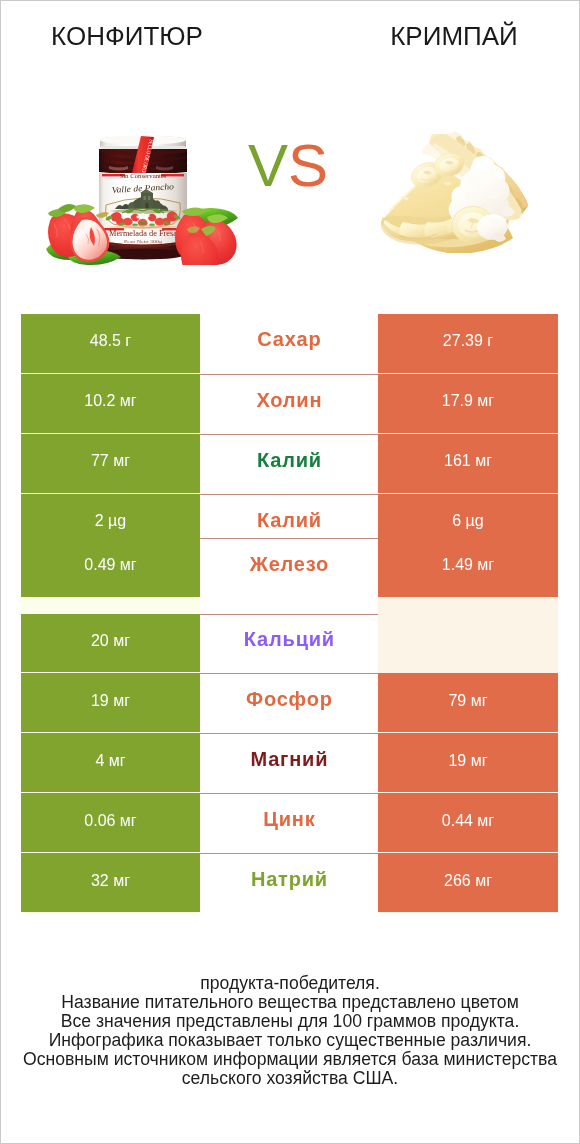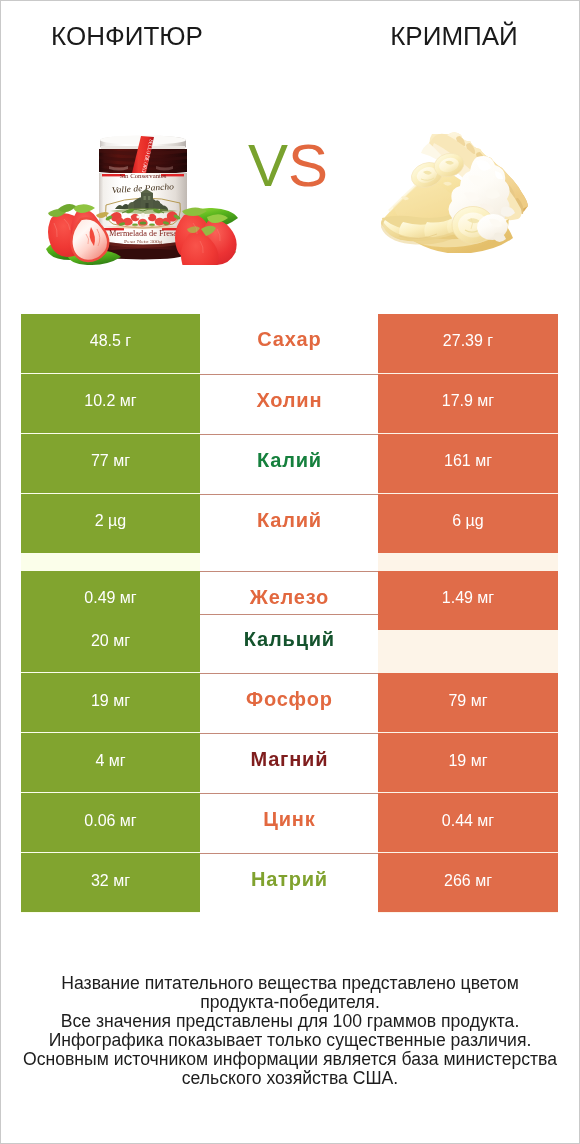--- a/index.html
+++ b/index.html
@@ -359,36 +359,36 @@
         <div class="cell cl">
           <span>2 µg</span>
         </div>
         <div class="cell cm" style="color: rgb(226, 104, 63);">
           <span>Калий</span>
         </div>
         <div class="cell cr">
           <span>6 µg</span>
         </div>
       </div>
-      <div class="row" style="top: 257px;">
+      <div class="row" style="top: 224px;">
         <div class="cell cl">
           <span>0.49 мг</span>
         </div>
         <div class="cell cm" style="color: rgb(226, 104, 63);">
           <span>Железо</span>
         </div>
         <div class="cell cr">
           <span>1.49 мг</span>
         </div>
       </div>
       <div class="row" style="top: 299.5px;">
         <div class="cell cl">
           <span>20 мг</span>
         </div>
-        <div class="cell cm" style="color: #14532d;">
+        <div class="cell cm" style="color: #8b5cf6;">
           <span>Кальций</span>
         </div>
       </div>
       <div class="row" style="top: 359.4px;">
         <div class="cell cl">
           <span>19 мг</span>
         </div>
         <div class="cell cm" style="color: rgb(226, 104, 63);">
           <span>Фосфор</span>
         </div>
@@ -424,20 +424,20 @@
         </div>
         <div class="cell cm" style="color: rgb(128, 162, 46);">
           <span>Натрий</span>
         </div>
         <div class="cell cr">
           <span>266 мг</span>
         </div>
       </div>
     </div>
   <div class="footer">
+      <div>продукта-победителя.</div>
       <div>Название питательного вещества представлено цветом</div>
-      <div>продукта-победителя.</div>
       <div>Все значения представлены для 100 граммов продукта.</div>
       <div>Инфографика показывает только существенные различия.</div>
       <div>Основным источником информации является база министерства</div>
       <div>сельского хозяйства США.</div>
     </div>
 </div>
 
 </body></html>

